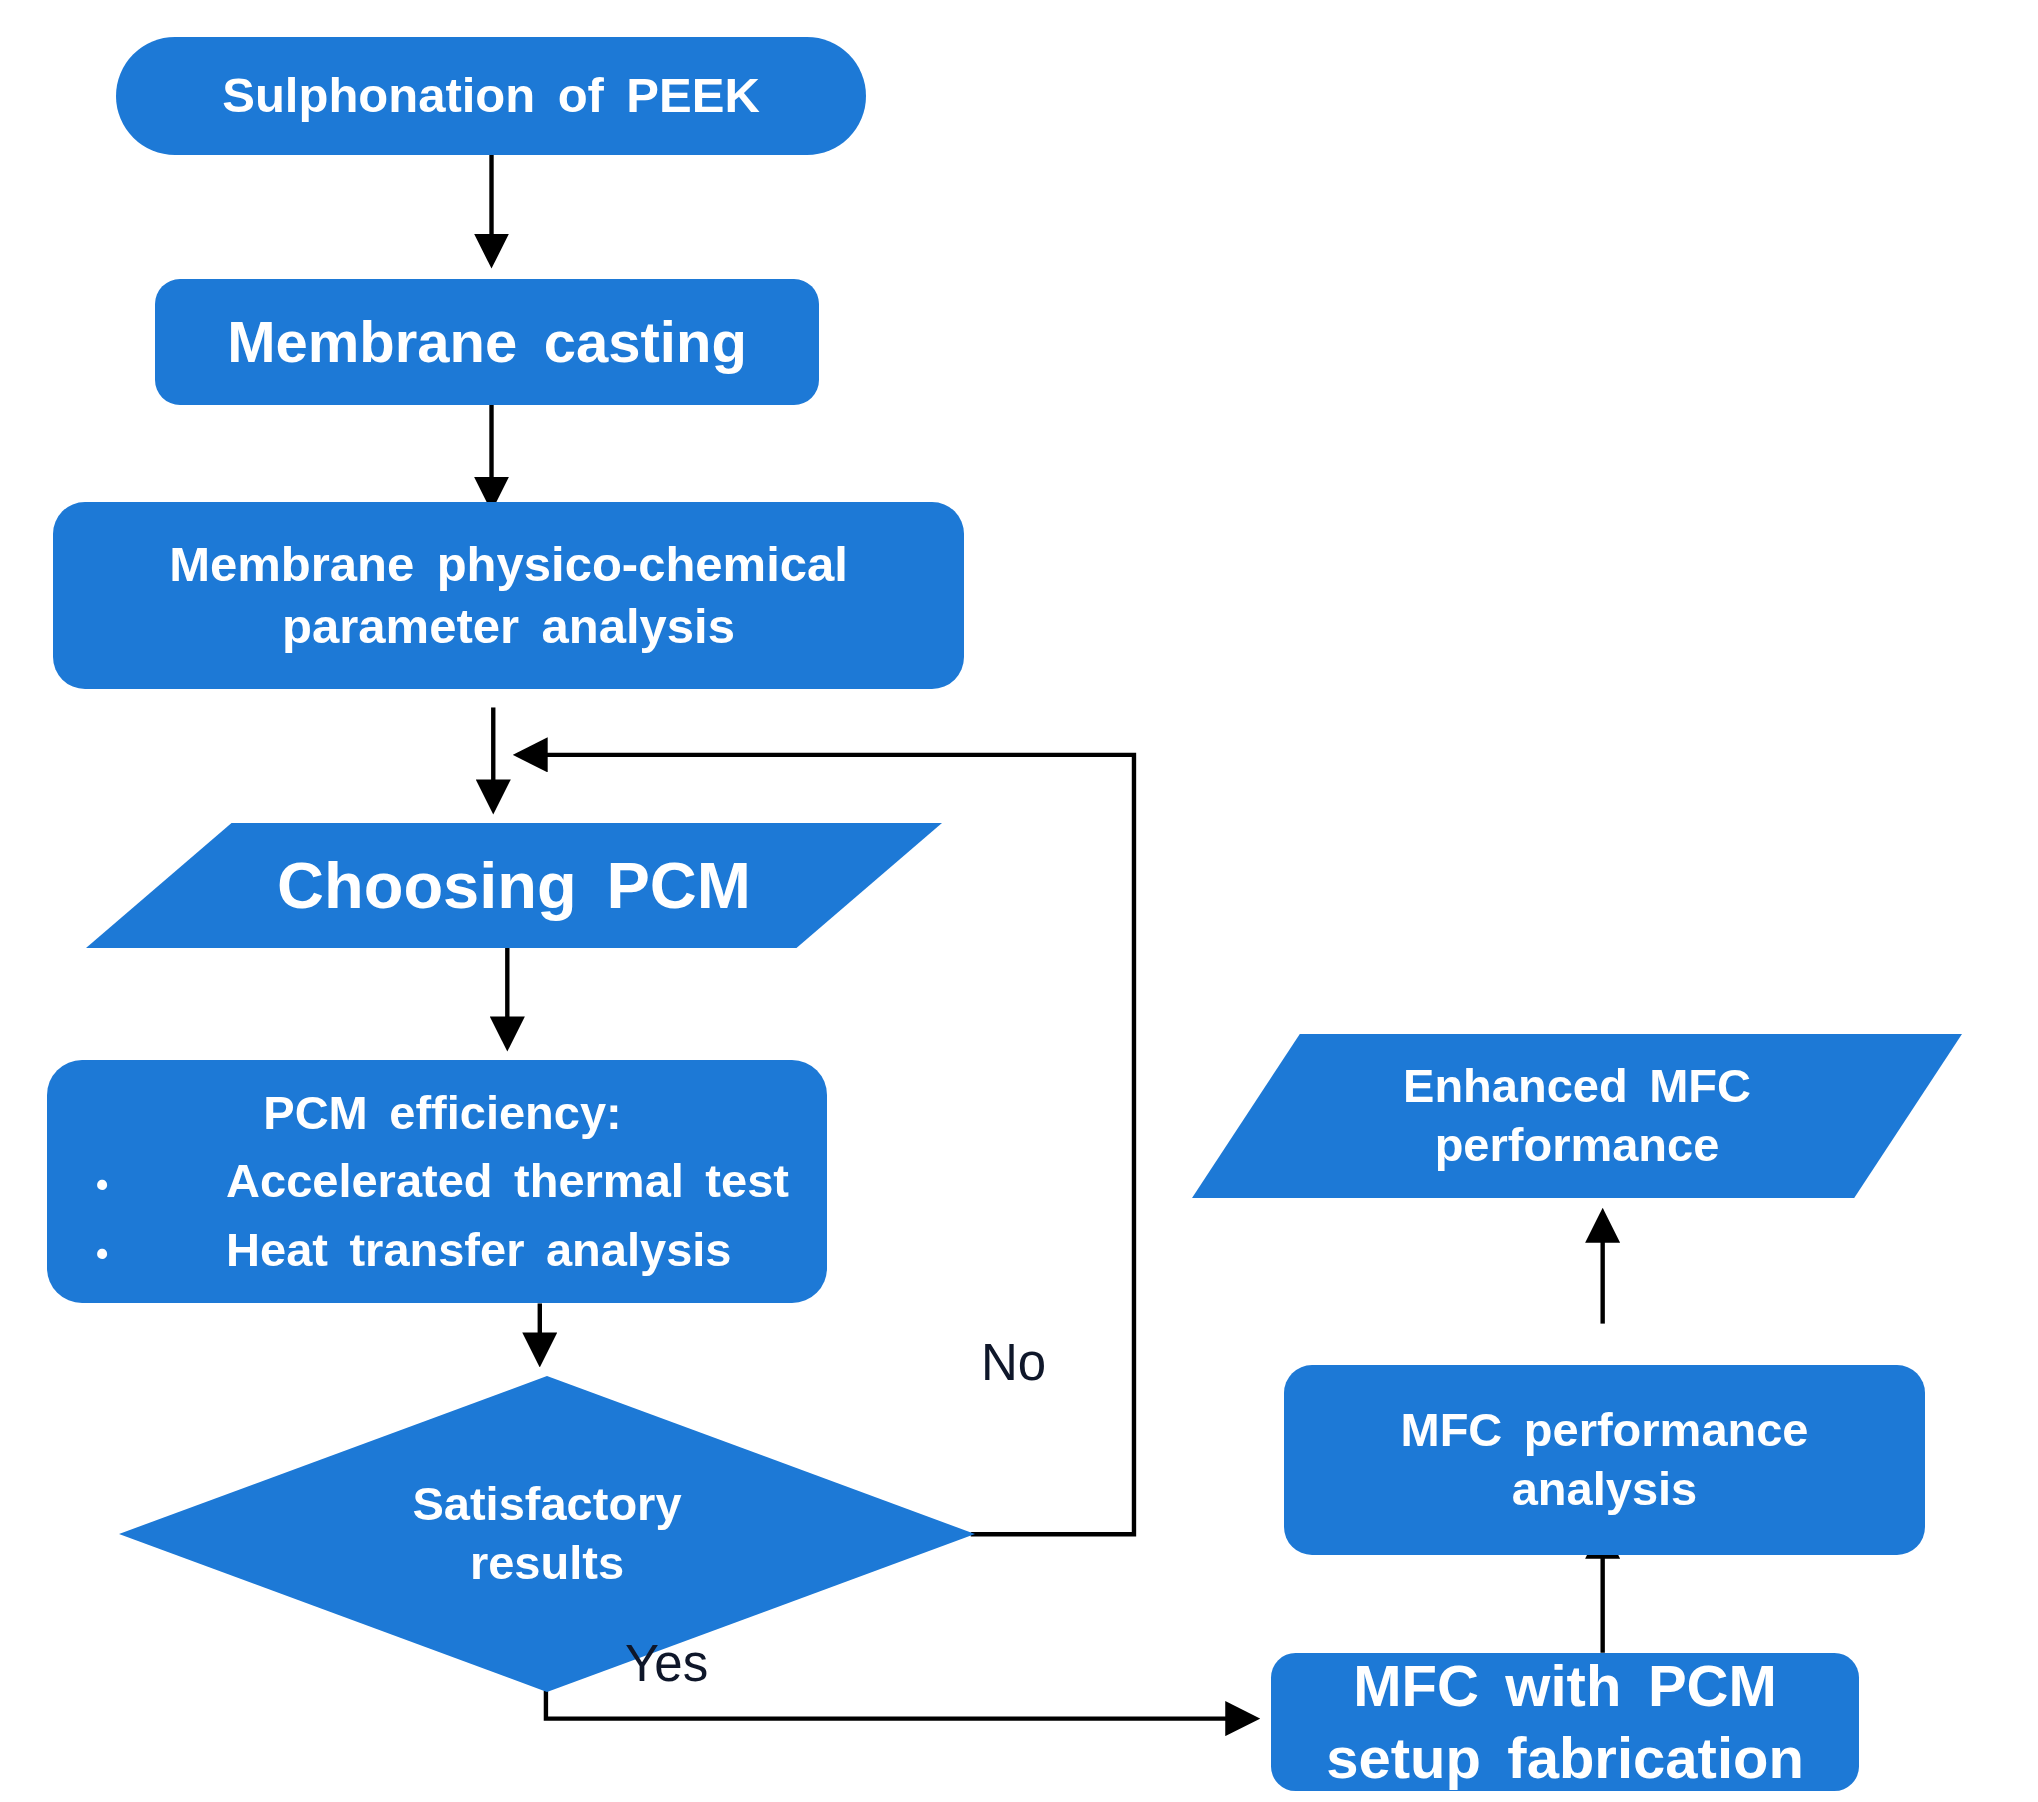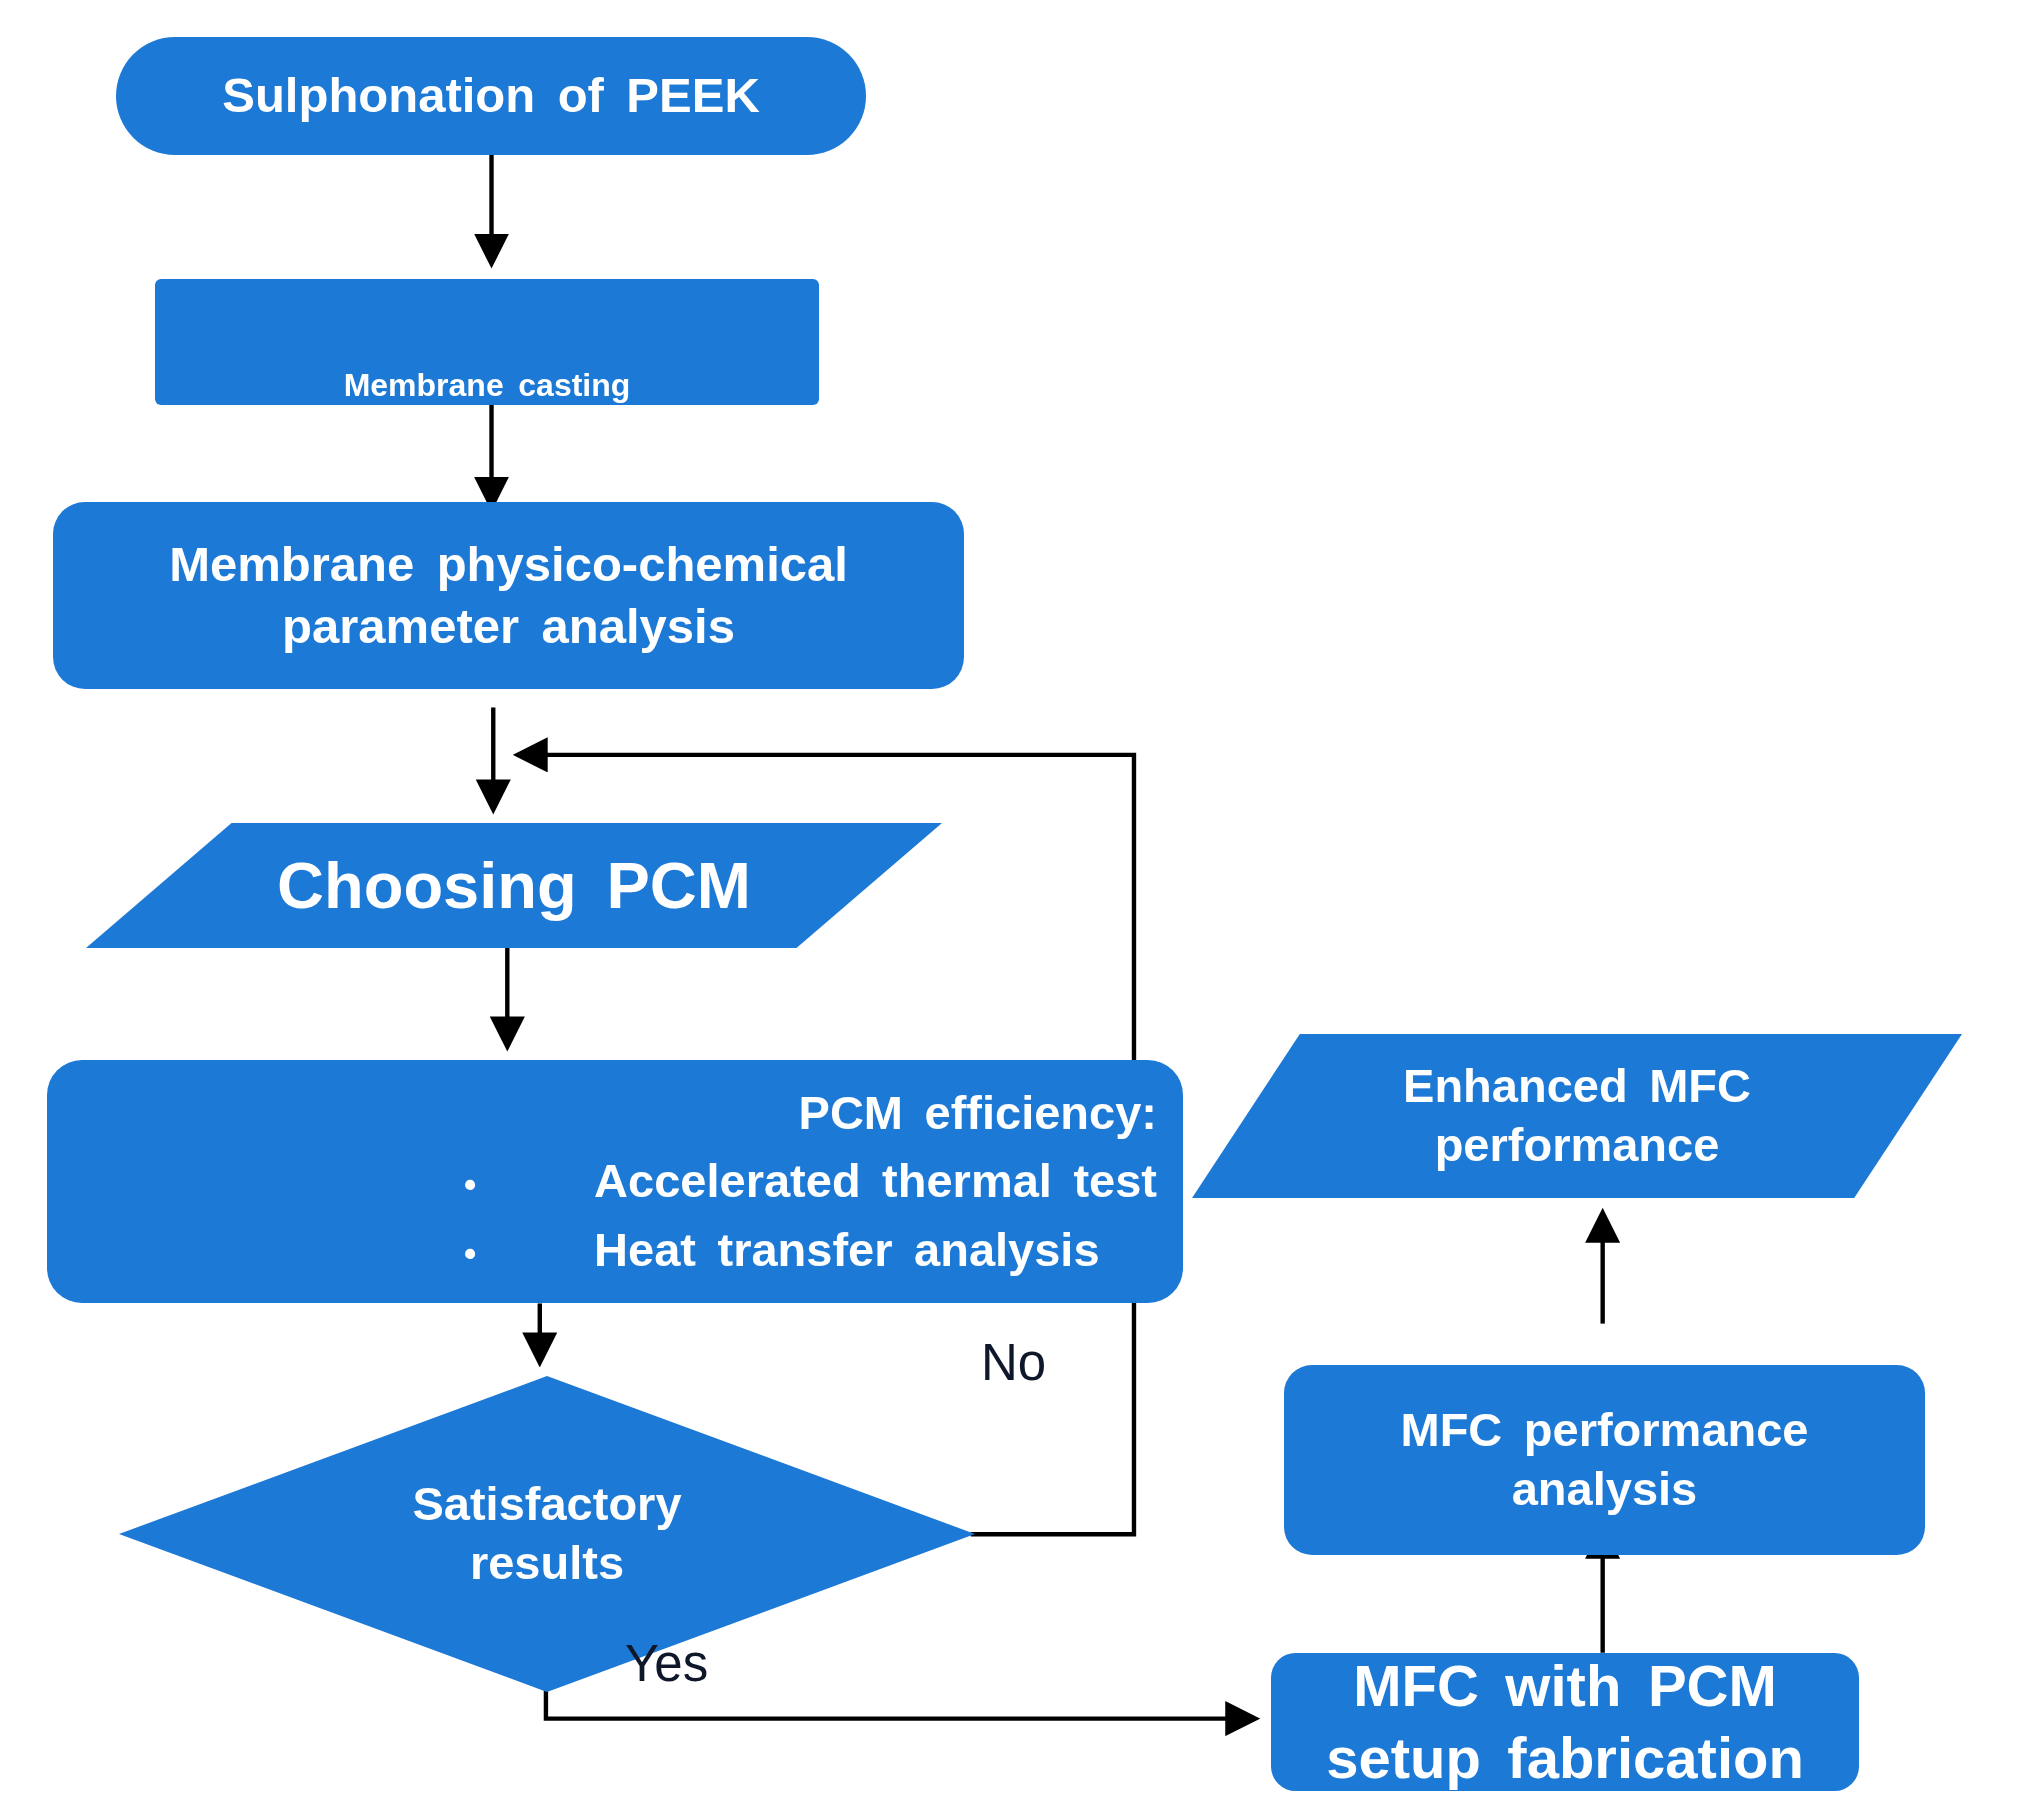--- a/index.html
+++ b/index.html
@@ -33,35 +33,35 @@
     box-sizing: border-box;
   }
   .node .label { white-space: pre-line; line-height: 1.25; }
 
   .stadium {
     left: 116px; top: 37px; width: 750px; height: 118px;
     border-radius: 59px; font-size: 49px;
   }
   .casting {
     left: 155px; top: 279px; width: 664px; height: 126px;
-    border-radius: 6px; font-size: 32px; align-items: flex-end;
+    border-radius: 25px; font-size: 58px;
   }
   .physico {
     left: 53px; top: 502px; width: 911px; height: 187px;
     border-radius: 32px; font-size: 49px;
   }
   .choosing {
     left: 86px; top: 823px; width: 856px; height: 125px;
     clip-path: polygon(17% 0, 100% 0, 83% 100%, 0% 100%);
     font-size: 65px;
   }
   .pcm-eff {
-    left: 47px; top: 1060px; width: 1136px; height: 243px;
+    left: 47px; top: 1060px; width: 780px; height: 243px;
     border-radius: 35px; font-size: 47px;
-    flex-direction: column; align-items: flex-end;
+    flex-direction: column; align-items: center;
     justify-content: center; text-align: left;
     padding: 17.6px 26px 17.6px 37px;
   }
   .pcm-eff .pcm-title { line-height: 1.45; }
   .pcm-eff ul { list-style: none; margin: 0; padding: 0; }
   .pcm-eff li { display: flex; align-items: baseline; line-height: 1.45; }
   .pcm-eff .bullet { width: 130px; flex: 0 0 130px; font-size: 35px; }
   .diamond {
     left: 119px; top: 1376px; width: 856px; height: 316px;
     clip-path: polygon(50% 0, 100% 50%, 50% 100%, 0 50%);

